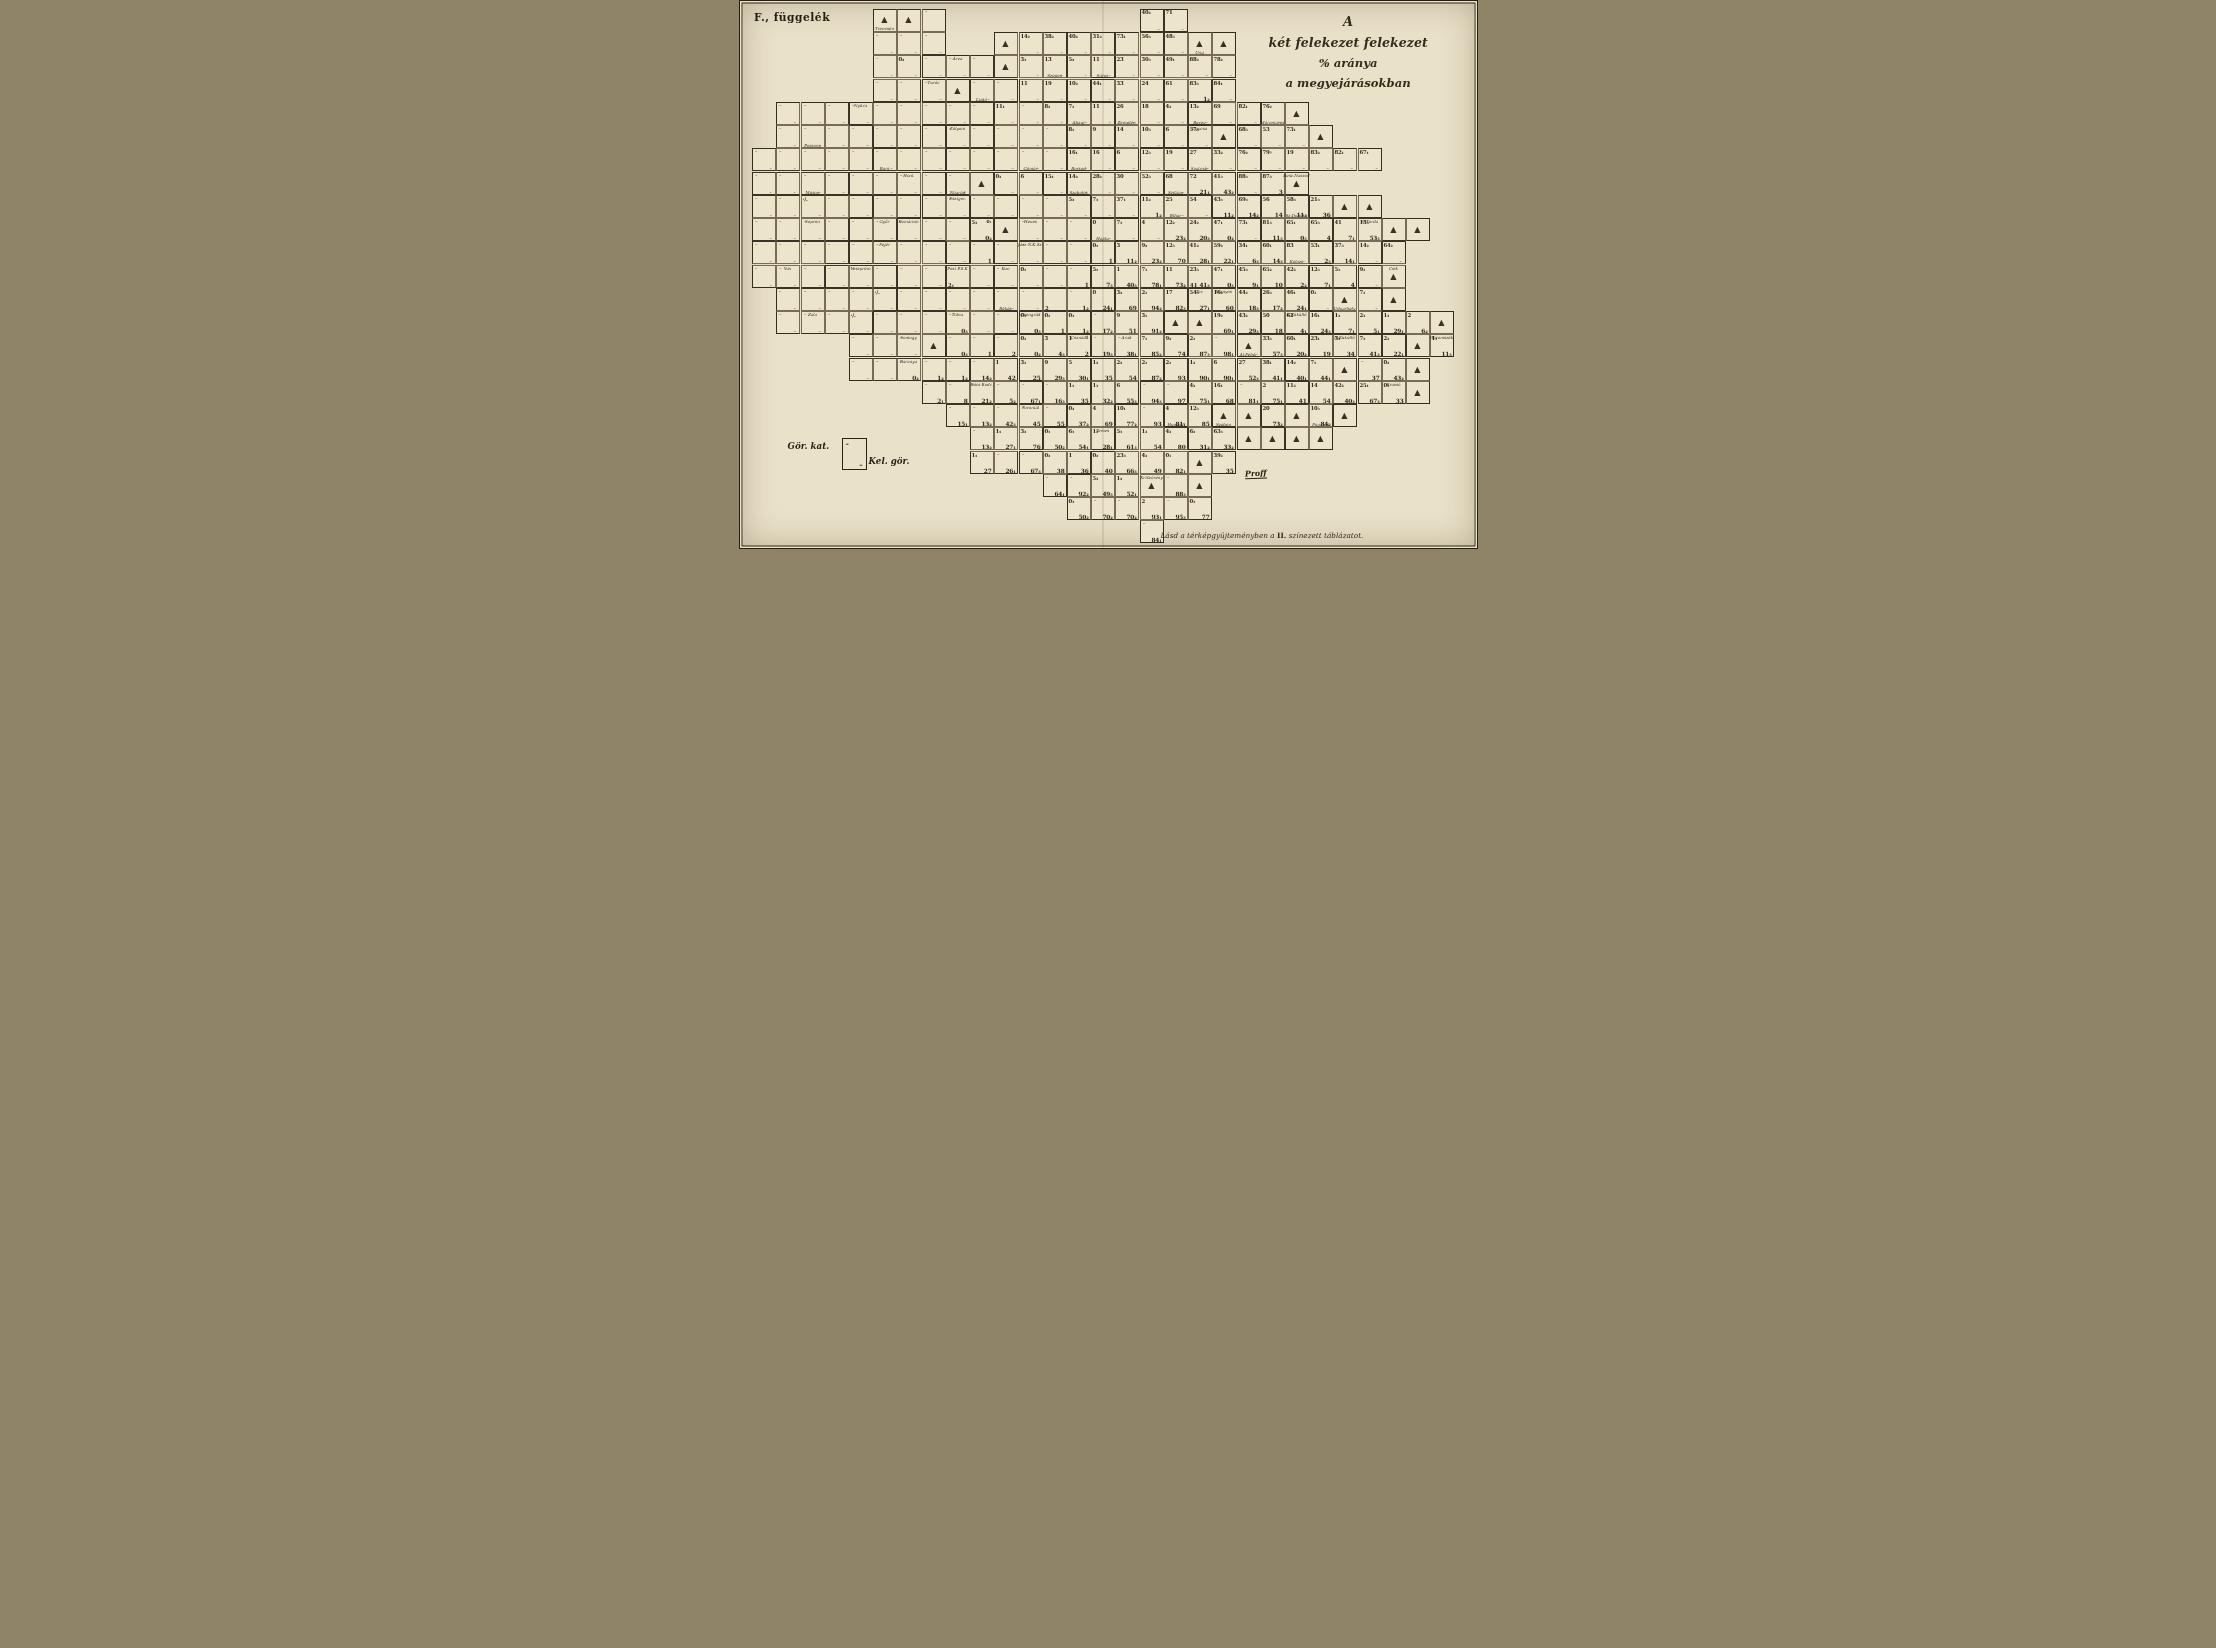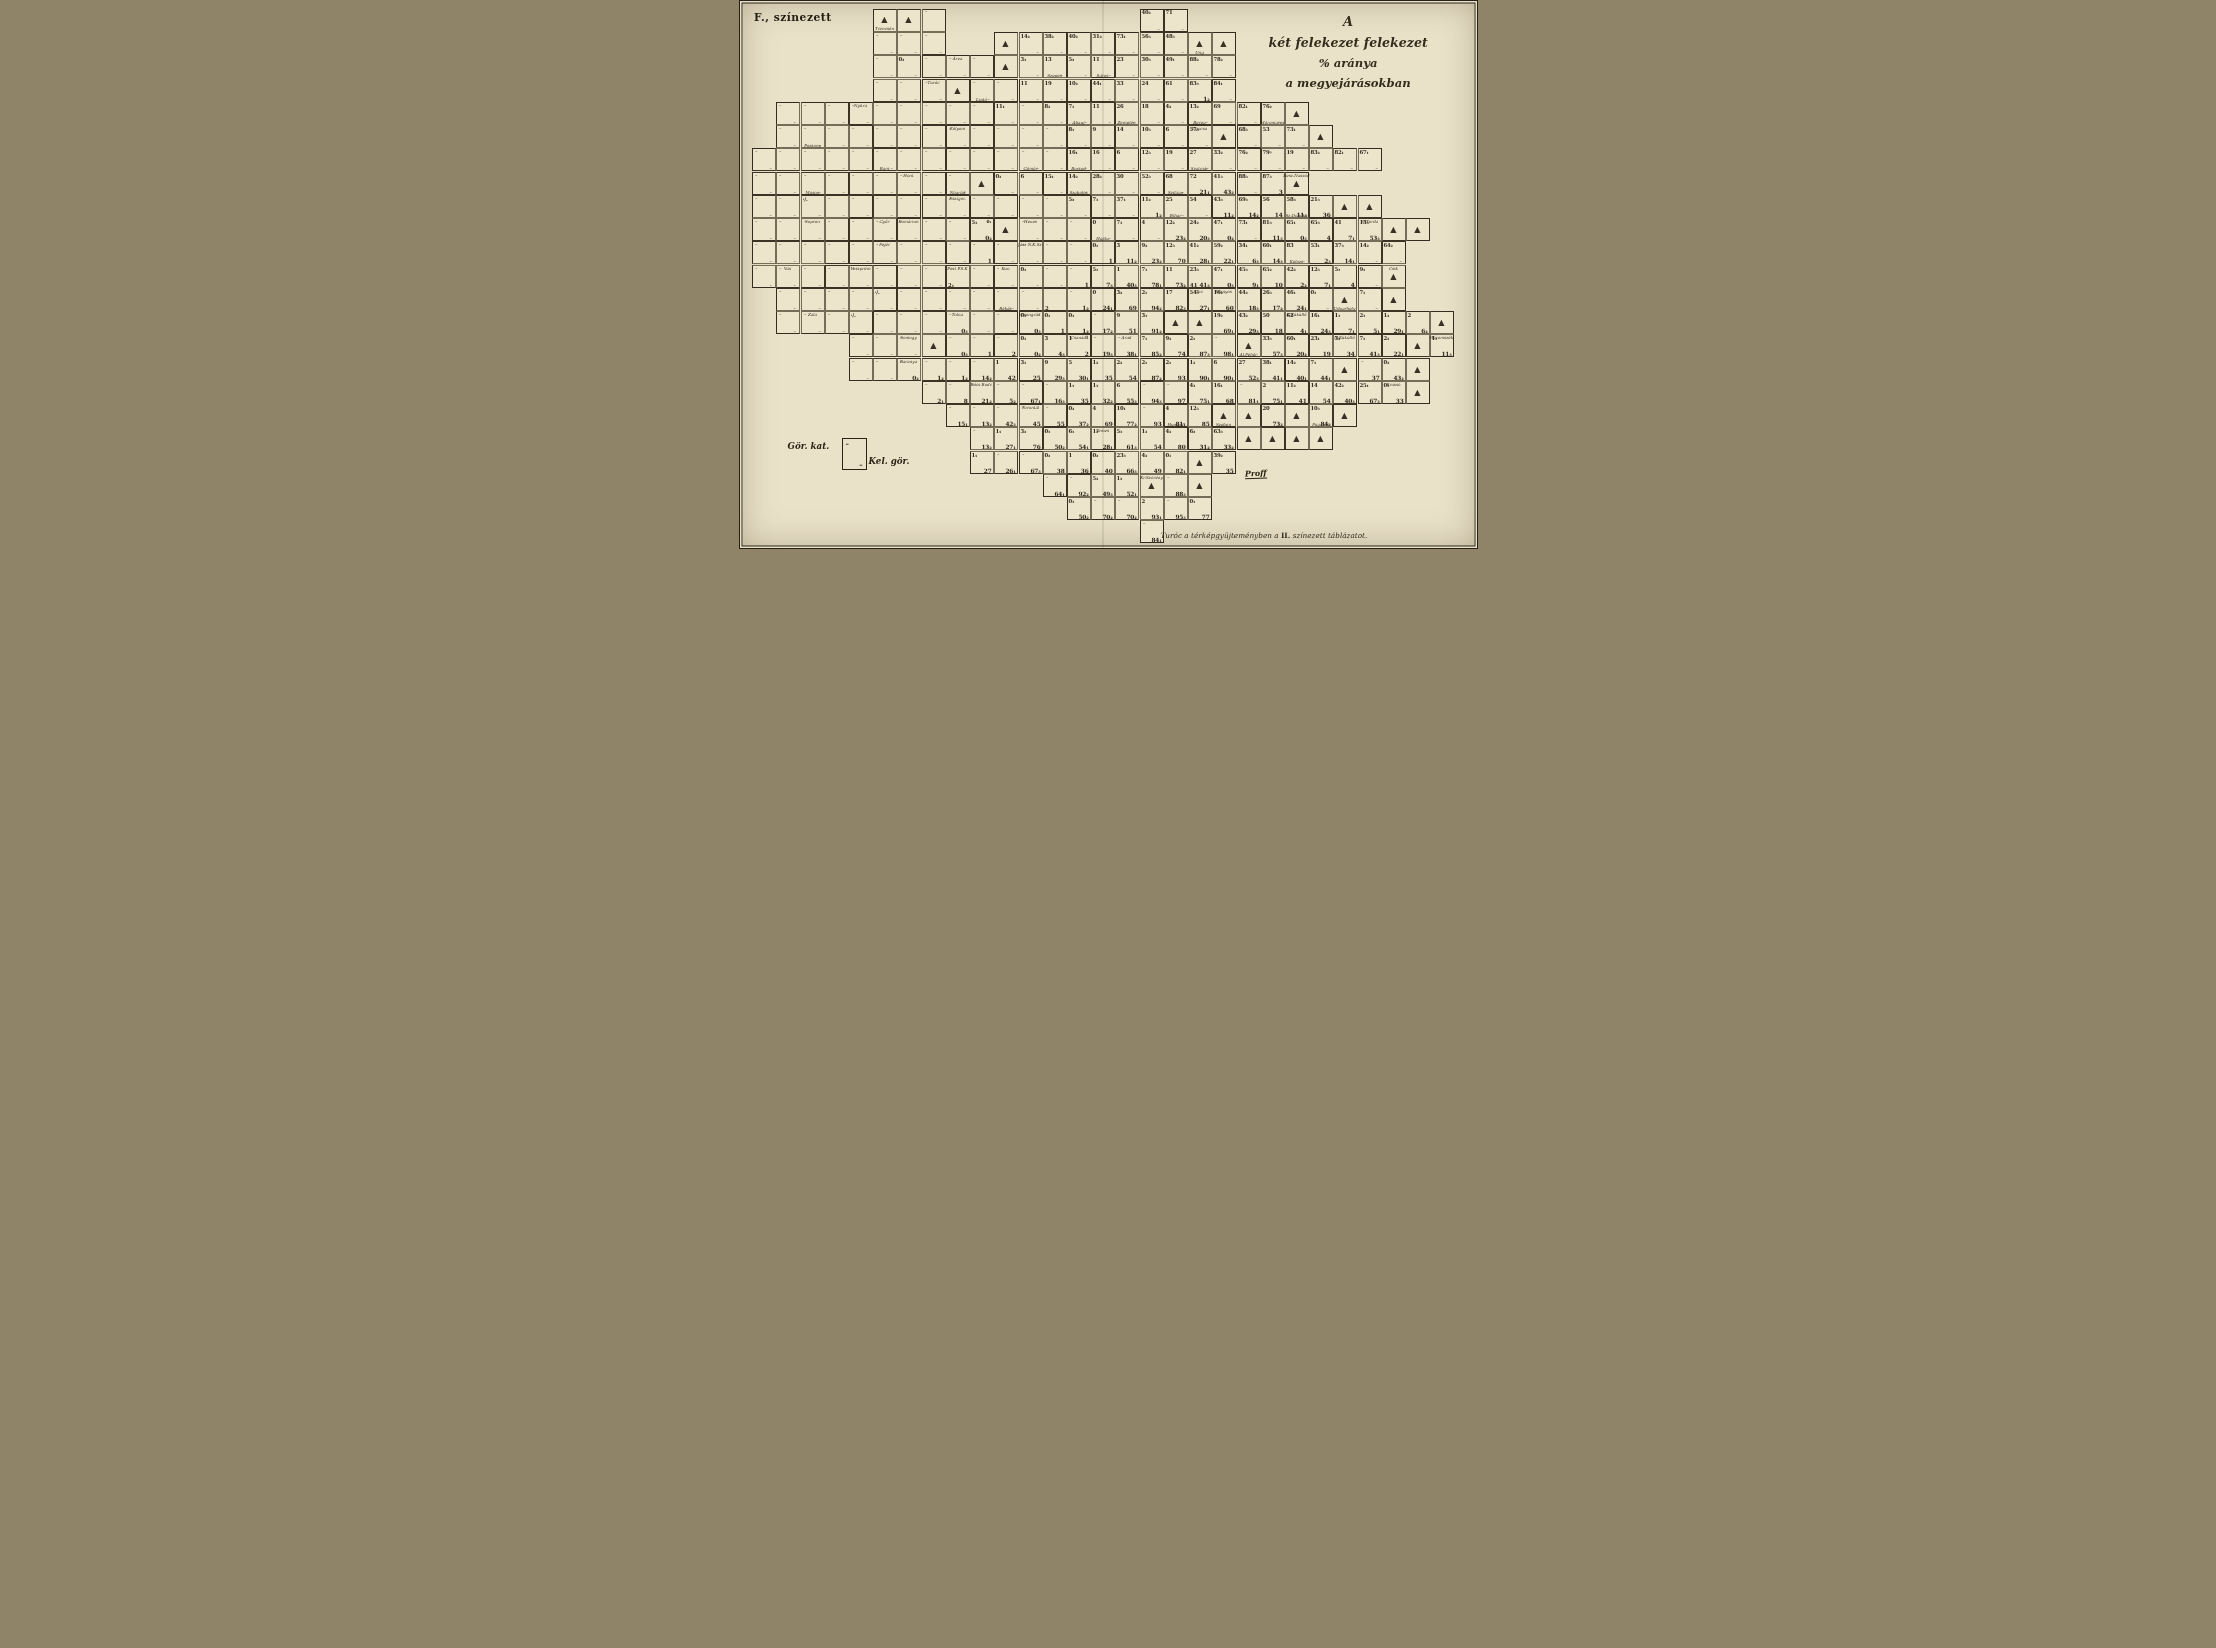--- a/index.html
+++ b/index.html
@@ -36,21 +36,21 @@
   .legend .kg{position:absolute;left:81px;top:21px;font-style:italic;font-size:8.7px;font-weight:bold;}
   .caption{position:absolute;left:421px;top:530px;width:300px;font-style:italic;font-size:7.3px;color:#332b1c;z-index:25;}
   .caption b{font-style:normal;font-weight:bold;}
   .signature{position:absolute;left:505px;top:468px;font-style:italic;font-size:7.8px;font-weight:bold;
     color:#2b2314;border-bottom:1px solid #2b2314;transform:rotate(-2deg);z-index:20;}
 </style>
 </head>
 <body>
 
 <div class="page">
-  <div class="corner-title">F., színezett</div>
+  <div class="corner-title">F., függelék</div>
 
   <div class="maintitle">
     <div class="l1">A</div>
     <div class="l2">két felekezet felekezet</div>
     <div class="l3">% aránya</div>
     <div class="l4">a megyejárásokban</div>
   </div>
 
   <div id="map">
       <div class="cell" style="left: 133px; top: 7.8px; width: 24px; height: 23px; border-width: 1.7px 0.5px 0.5px 1.7px; border-style: solid; border-color: rgb(53, 44, 32) rgb(119, 108, 88) rgb(119, 108, 88) rgb(53, 44, 32);">
@@ -1809,20 +1809,20 @@
     <span class="box">
       <span class="m1">–</span>
       <span class="m2">–</span>
     </span>
     <span class="kg">Kel. gör.</span>
   </div>
 
   <div class="signature">Proff</div>
 
   <div class="caption">
-    <span>Turóc a térképgyüjteményben a</span>
+    <span>Lásd a térképgyüjteményben a</span>
     <b>II.</b>
     <span>színezett táblázatot.</span>
   </div>
 
   <div class="fold"></div>
 </div>
 
 
 </body></html>

